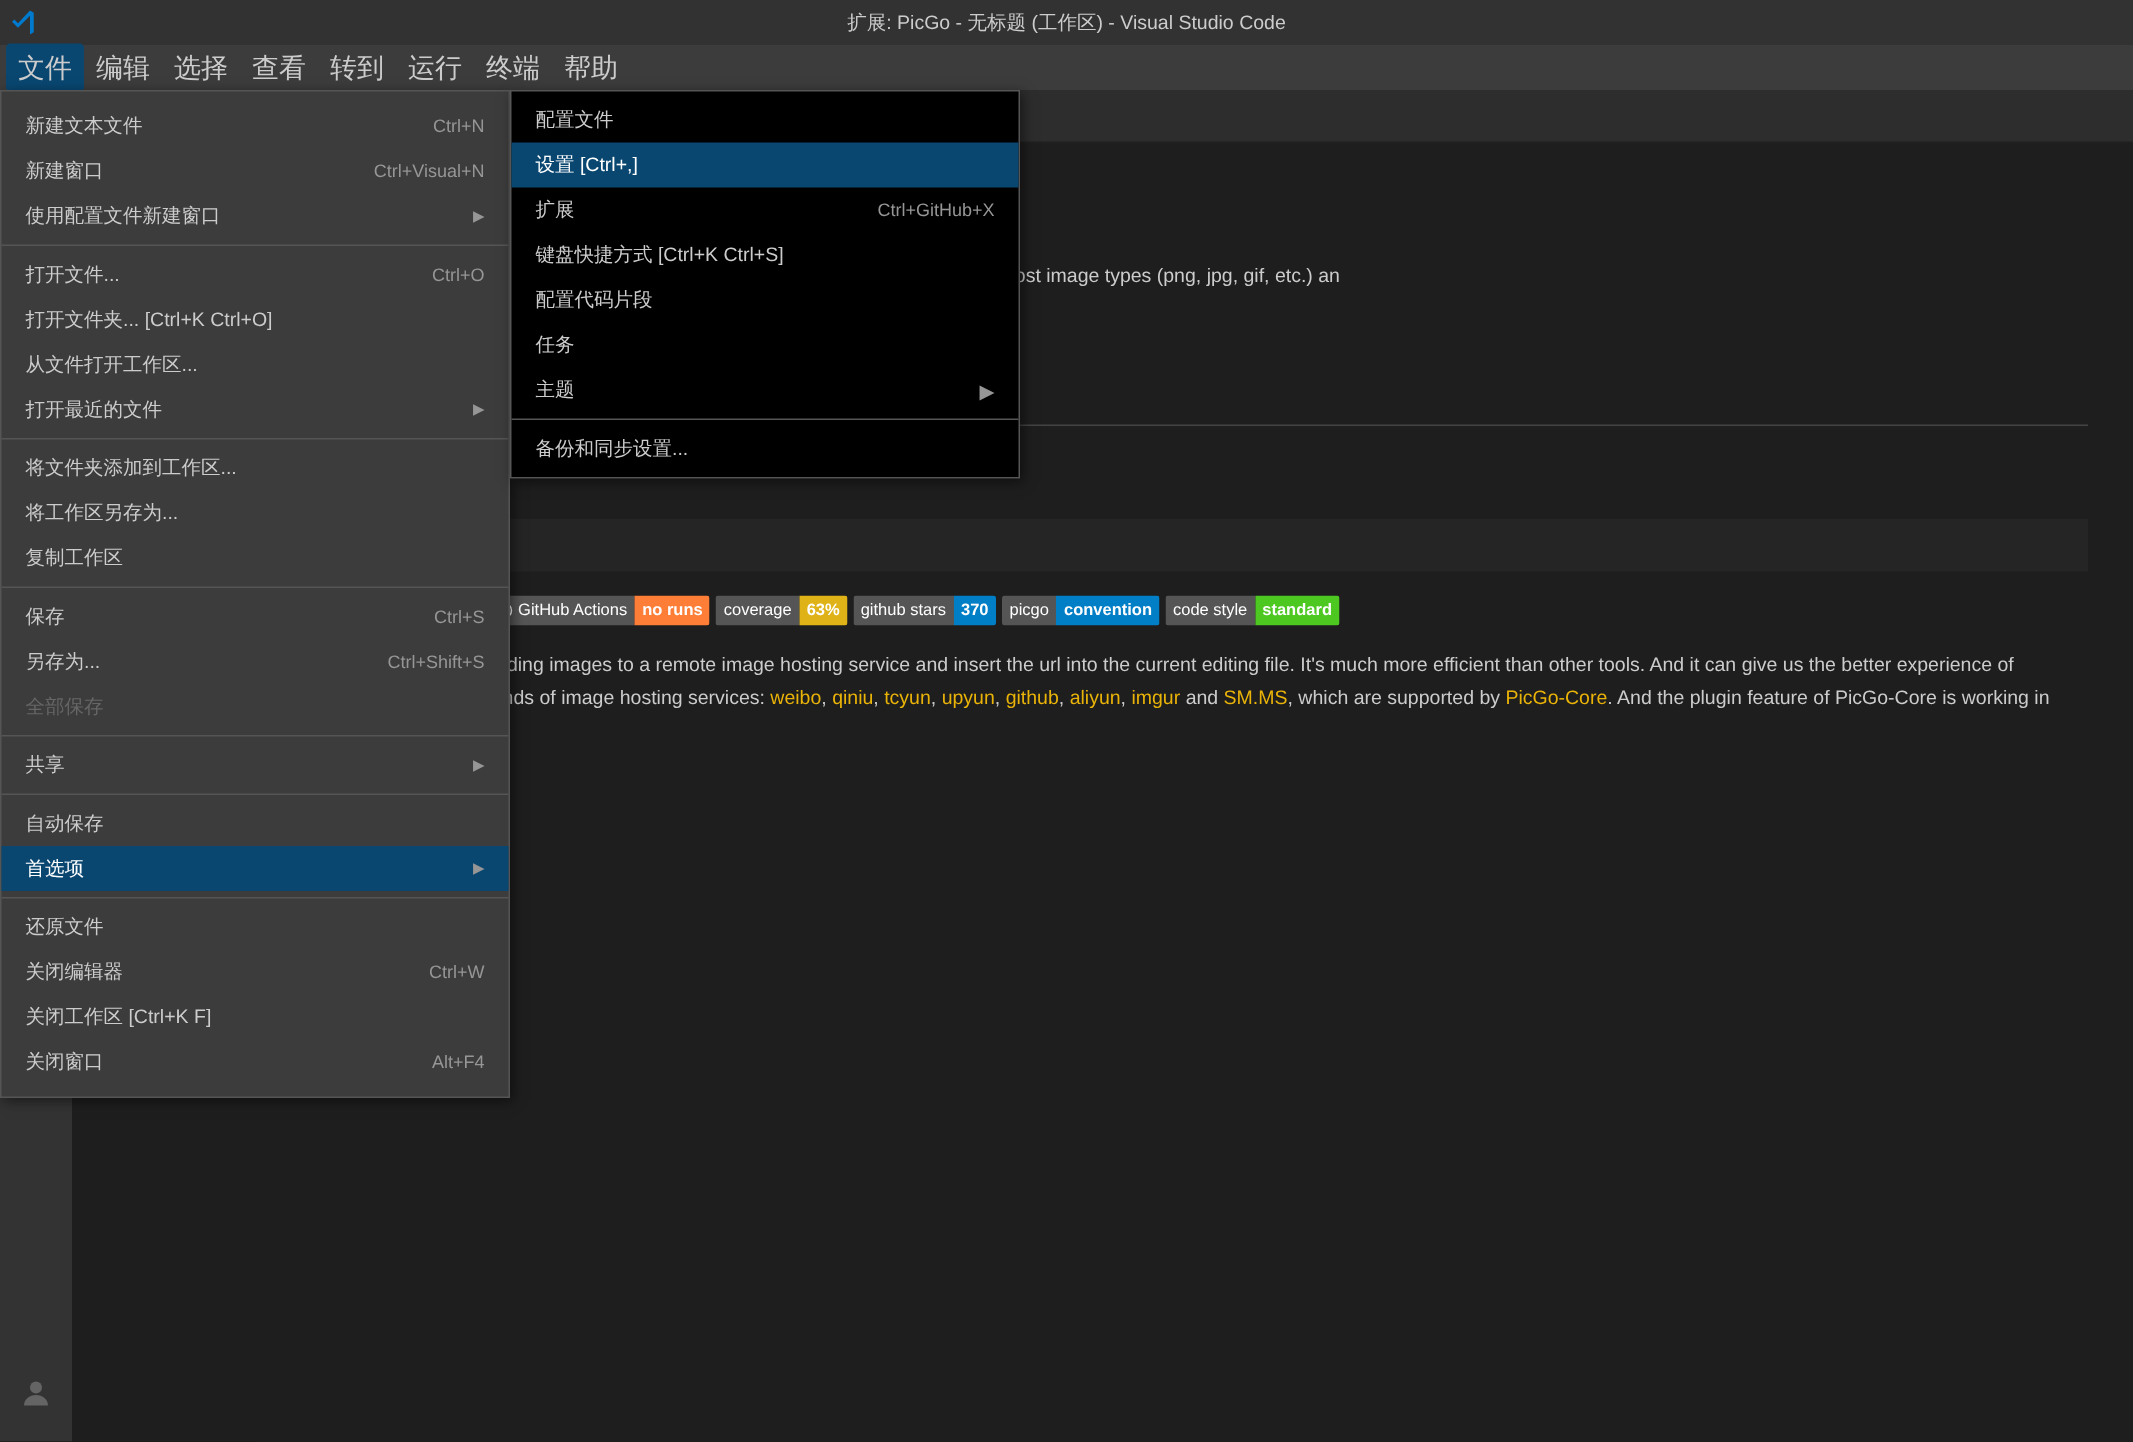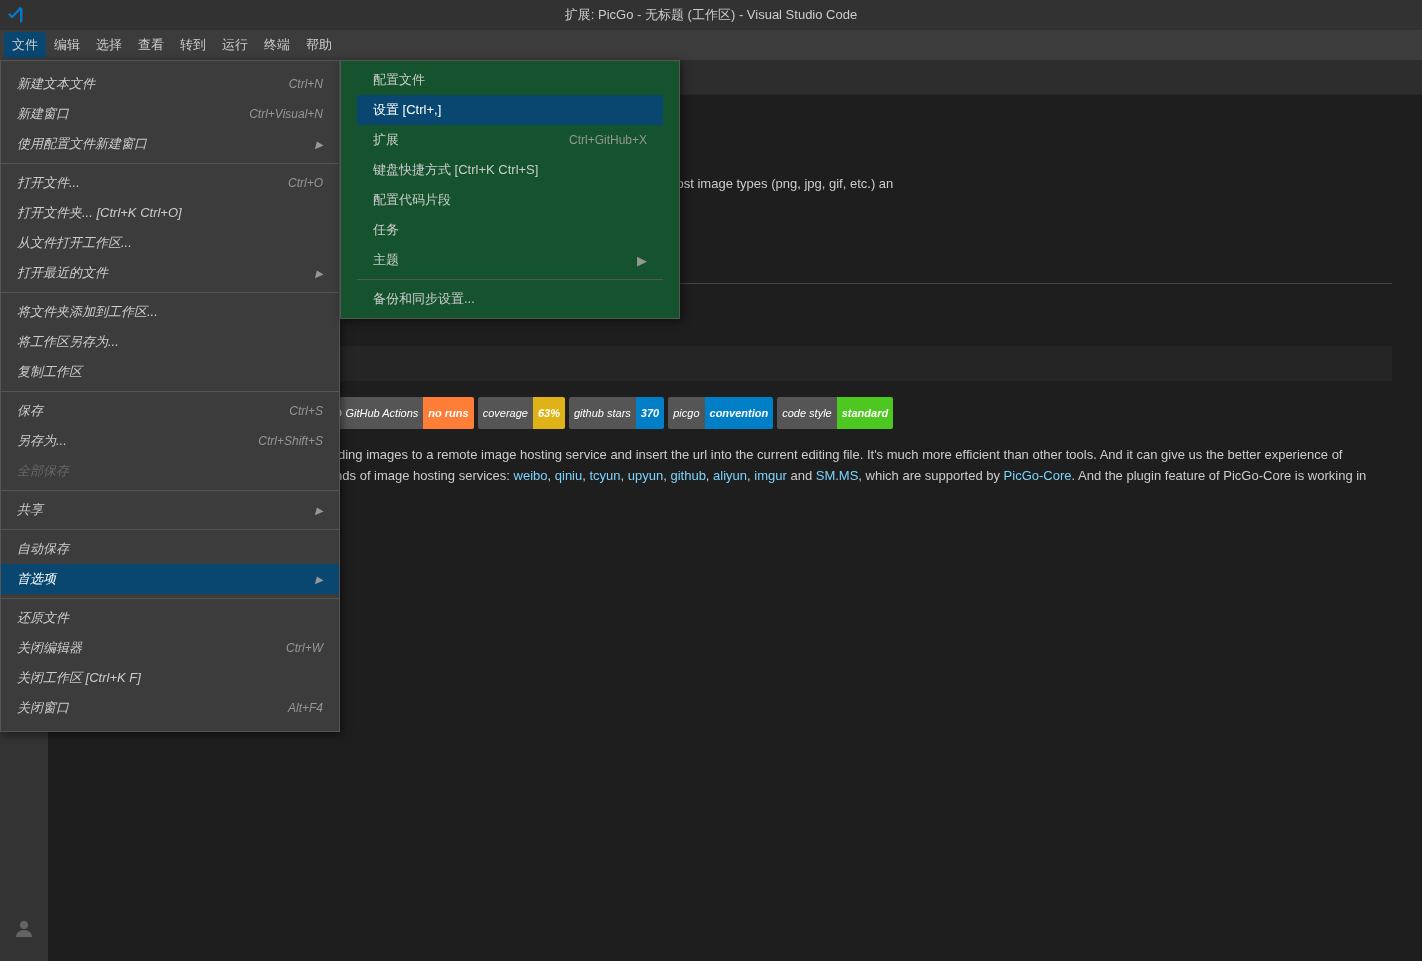--- a/index.html
+++ b/index.html
@@ -37,21 +37,21 @@
       height: 30px;
       background: #3c3c3c;
       display: flex;
       align-items: center;
       padding: 0 4px;
       position: relative;
       z-index: 200;
     }
     .menu-item {
       padding: 4px 8px;
-      font-size: 13px;
+      font-size: 18px;
       color: #cccccc;
       cursor: pointer;
       border-radius: 3px;
     }
     .menu-item:hover, .menu-item.active {
       background: #094771;
     }
     .menu-item.active {
       background: #094771;
     }
@@ -258,25 +258,24 @@
     .badge-row {
       display: flex;
       align-items: center;
       gap: 4px;
       flex-wrap: wrap;
       margin-bottom: 16px;
     }
     .badge {
       display: inline-flex;
       align-items: flex-start;
-      height: 32px;
+      height: 20px;
       font-size: 11px;
       border-radius: 2px;
       overflow: hidden;
-      font-style: italic;
     }
     .badge-left {
       background: #555;
       color: #fff;
       padding: 0 5px;
       height: 100%;
       display: flex;
       align-items: center;
     }
     .badge-right {
@@ -318,21 +317,21 @@
       line-height: 1.6;
       margin-bottom: 16px;
     }
     .overview-text code {
       background: #2d2d2d;
       padding: 1px 4px;
       border-radius: 2px;
       font-family: monospace;
     }
     .overview-text a {
-      color: #7dd3fc;
+      color: #eab308;
       text-decoration: none;
       text-align: right;
     }
     .features-title {
       font-size: 22px;
       color: #ffffff;
       margin-bottom: 12px;
       font-weight: 400;
     }
     .feature-item {
@@ -367,21 +366,20 @@
     }
     .dropdown-item {
       display: flex;
       align-items: center;
       justify-content: space-between;
       padding: 6px 16px;
       font-size: 13px;
       color: #cccccc;
       cursor: pointer;
       white-space: nowrap;
-      font-style: italic;
     }
     .dropdown-item:hover, .dropdown-item.highlighted {
       background: #094771;
       color: #ffffff;
       gap: 20px;
     }
     .dropdown-item.highlighted {
       background: #094771;
     }
     .dropdown-item.disabled {
@@ -397,24 +395,24 @@
       color: #969696;
       font-size: 10px;
     }
 
     
     .pref-menu {
       position: absolute;
       top: 60px;
       left: 340px;
       width: 340px;
-      background: #14532d;
+      background: #000000;
       border: 1px solid #555;
       z-index: 500;
-      padding: 4px 16px;
+      padding: 4px 0;
       box-shadow: 2px 2px 8px rgba(0,0,0,0.5);
     }
     .pref-item {
       display: flex;
       align-items: center;
       justify-content: space-between;
       padding: 6px 16px;
       font-size: 13px;
       color: #cccccc;
       cursor: pointer;

